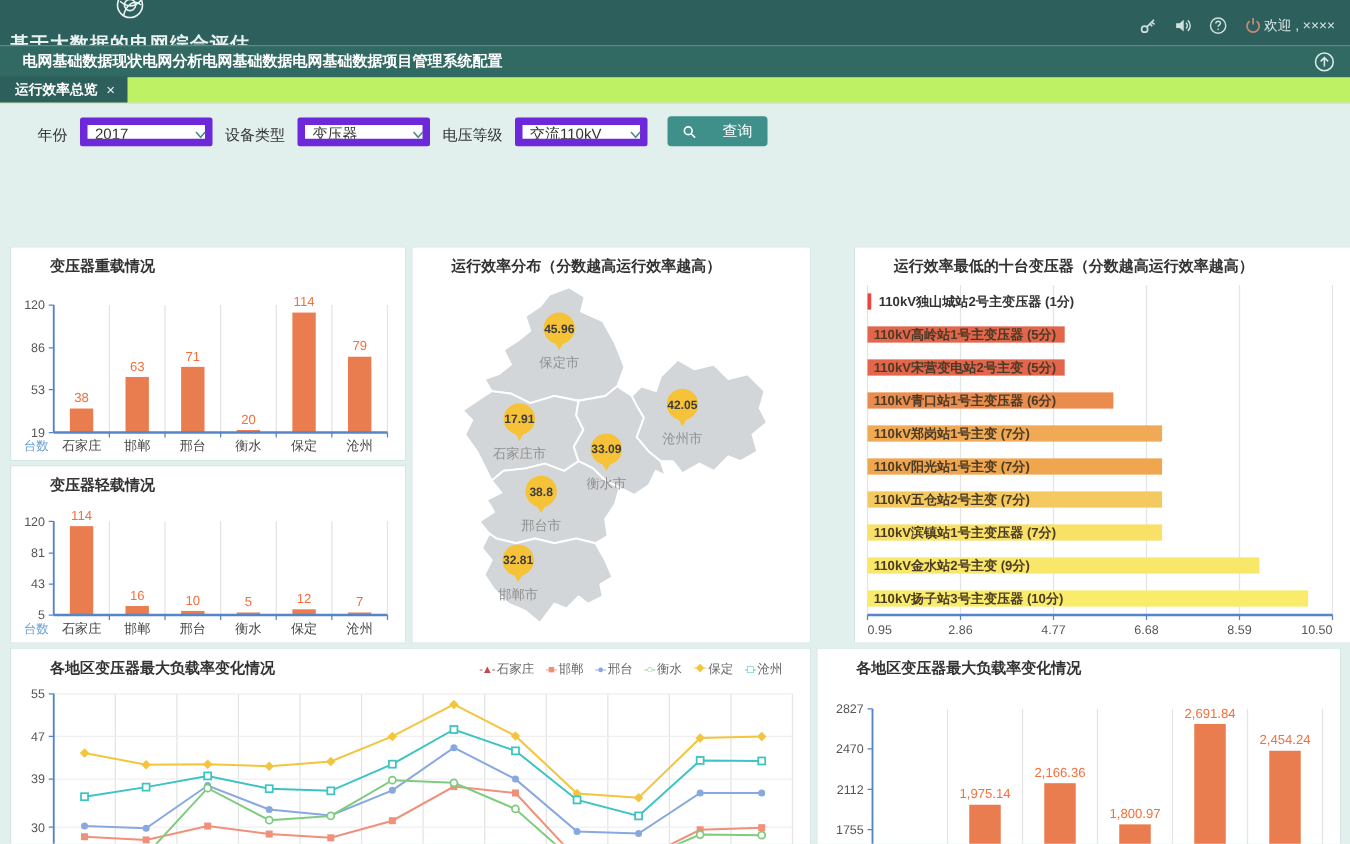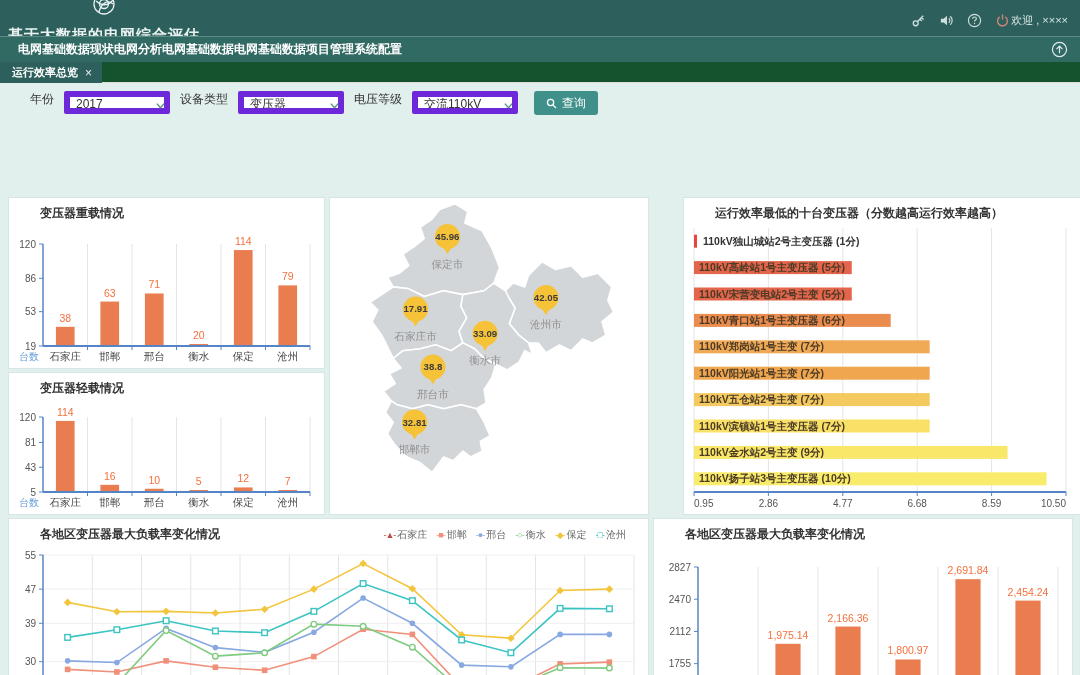--- a/index.html
+++ b/index.html
@@ -13,32 +13,32 @@
   .top-right { display:flex; flex-direction:row; align-items:flex-end; gap:1px; padding-top:4px; }
   .icon-row { display:flex; align-items:center; gap:13px; }
   .icon-row .tb-icon { width:15px; height:15px; display:inline-flex; cursor:pointer; }
   .welcome { color:#d8e6e4; font-size:11px; padding-right:2px; }
 
   .menubar { position:absolute; left:0; top:36px; width:1080px; height:26px; background:#316963; border-top:1px solid rgba(255,255,255,.22); display:flex; align-items:center; justify-content:space-between; padding:0 12px 0 18px; }
   .nav-items { display:flex; align-items:center; }
   .nav-item { color:#fff; font-size:12px; font-weight:bold; cursor:pointer; white-space:nowrap; }
   .upcircle { width:17px; height:17px; display:inline-flex; cursor:pointer; }
 
-  .tabstrip { position:absolute; left:0; top:62px; width:1080px; height:21px; background:#14532d; border-bottom:1px solid #dcdcdc; display:flex; align-items:flex-start; }
+  .tabstrip { position:absolute; left:0; top:62px; width:1080px; height:21px; background:#bef264; border-bottom:1px solid #dcdcdc; display:flex; align-items:flex-end; }
   .tab { height:21px; background:#2d605c; color:#fff; font-size:11px; font-weight:bold; display:flex; align-items:center; gap:7px; padding:0 10px 0 12px; cursor:pointer; }
   .tab-close { font-size:12px; font-weight:normal; cursor:pointer; line-height:1; opacity:.9; }
 
   .content { position:absolute; left:0; top:83px; width:1080px; height:592px; background:#e1efed; }
 
-  .filterbar { position:absolute; left:30px; top:8px; height:26px; display:flex; align-items:flex-start; gap:10px; }
+  .filterbar { position:absolute; left:30px; top:8px; height:26px; display:flex; align-items:flex-end; gap:10px; }
   .f-label { font-size:12px; color:#333; }
   .sel { position:relative; width:106px; height:23px; }
   .sel select { width:100%; height:100%; border:6px solid #6d28d9; border-radius:2px; background:#fff; font-size:12px; color:#333; padding:0 20px 0 6px; appearance:none; -webkit-appearance:none; outline:none; }
   .sel .chev { position:absolute; right:4px; top:6px; pointer-events:none; }
-  .query-btn { margin-left:6px; height:24px; background:#3f908a; color:#fff; border:none; border-radius:3px; font-size:12px; padding:0 12px; display:flex; align-items:center; gap:5px; cursor:pointer; }
+  .query-btn { margin-left:6px; height:24px; background:#3f908a; color:#fff; border:none; border-radius:3px; font-size:12px; padding:0 12px; display:flex; align-items:center; gap:21px; cursor:pointer; }
 
   .panel { position:absolute; background:#fff; border:1px solid #d5e7e5; }
   .panel-title { font-size:12px; font-weight:bold; color:#333; padding:7px 22px 2px 10px; display:flex; justify-content:space-between; align-items:center;margin-left:21px; }
   .chart { width:100%; }
   #p-heavy   { left:8px;   top:114px; width:317px; height:172px; }
   #p-light   { left:8px;   top:289px; width:317px; height:143px; }
   #p-map     { left:329px; top:114px; width:320px; height:318px; }
   #p-worst   { left:683px; top:114px; width:420px; height:318px; }
   #p-line    { left:8px;   top:435px; width:641px; height:233px; }
   #p-hours   { left:653px; top:435px; width:420px; height:233px; }
@@ -250,20 +250,21 @@
             <rect x="269.405" y="91" width="18.69" height="2" fill="#e97d4f"></rect>
             <text x="278.75" y="86" font-size="10.5" fill="#f3703d" text-anchor="middle">7</text>
             <text x="278.75" y="107" font-size="10.5" fill="#444" text-anchor="middle">沧州</text>
             <line x1="301" y1="93" x2="301" y2="97" stroke="#5585c7" stroke-width="1"></line>
             <line x1="34" y1="93" x2="301" y2="93" stroke="#5585c7" stroke-width="2"></line>
             <text x="30" y="107" font-size="10" fill="#6aa0d8" text-anchor="end">台数</text>
           </svg></div>
     </section>
 
     <section class="panel" id="p-map">
+      <div class="panel-title">运行效率分布（分数越高运行效率越高）</div>
       <div class="chart" id="c-map"><svg width="316" height="286" viewBox="0 0 308 296" preserveAspectRatio="xMidYMid meet">
             <polygon points="120,6 133,14 130,26 148,34 158,52 166,72 160,88 150,96 128,100 108,96 88,102 72,94 56,92 50,82 62,78 72,70 66,58 78,50 88,42 84,30 96,22 104,12" fill="#d3d6d9" stroke="#ffffff" stroke-width="1.6" stroke-linejoin="round"></polygon>
             <polygon points="56,92 72,94 88,102 108,96 128,100 126,112 132,124 124,138 128,150 116,158 100,152 84,156 66,158 56,166 44,142 34,128 40,116 32,108 44,100" fill="#d3d6d9" stroke="#ffffff" stroke-width="1.6" stroke-linejoin="round"></polygon>
             <polygon points="172,96 180,88 192,92 196,80 210,66 224,74 240,70 252,82 268,78 282,92 278,106 284,118 272,128 276,142 262,150 252,146 240,158 228,152 214,160 206,150 196,150 186,142 176,130 182,114 176,104" fill="#d3d6d9" stroke="#ffffff" stroke-width="1.6" stroke-linejoin="round"></polygon>
             <polygon points="128,100 150,96 160,88 172,96 176,104 182,114 176,130 186,142 196,150 200,162 192,158 186,170 174,178 162,172 150,166 140,156 128,150 124,138 132,124 126,112" fill="#d3d6d9" stroke="#ffffff" stroke-width="1.6" stroke-linejoin="round"></polygon>
             <polygon points="66,158 84,156 100,152 116,158 128,150 140,156 150,166 162,172 158,186 150,198 152,212 142,218 126,214 108,218 92,214 76,218 60,214 54,210 46,200 58,192 52,182 64,176 56,166" fill="#d3d6d9" stroke="#ffffff" stroke-width="1.6" stroke-linejoin="round"></polygon>
             <polygon points="60,214 76,218 92,214 108,218 126,214 142,218 150,232 156,246 146,252 148,262 136,268 128,262 118,272 108,268 96,284 84,274 70,268 58,256 50,244 56,232 48,222 54,210" fill="#d3d6d9" stroke="#ffffff" stroke-width="1.6" stroke-linejoin="round"></polygon>
             <path d="M112 58 L106 48 L118 48 Z" fill="#f6c238"></path>
             <circle cx="112" cy="40" r="13" fill="#f6c238"></circle>
             <text x="112" y="43.5" font-size="10" fill="#3c3c3c" text-anchor="middle" font-weight="bold">45.96</text>

